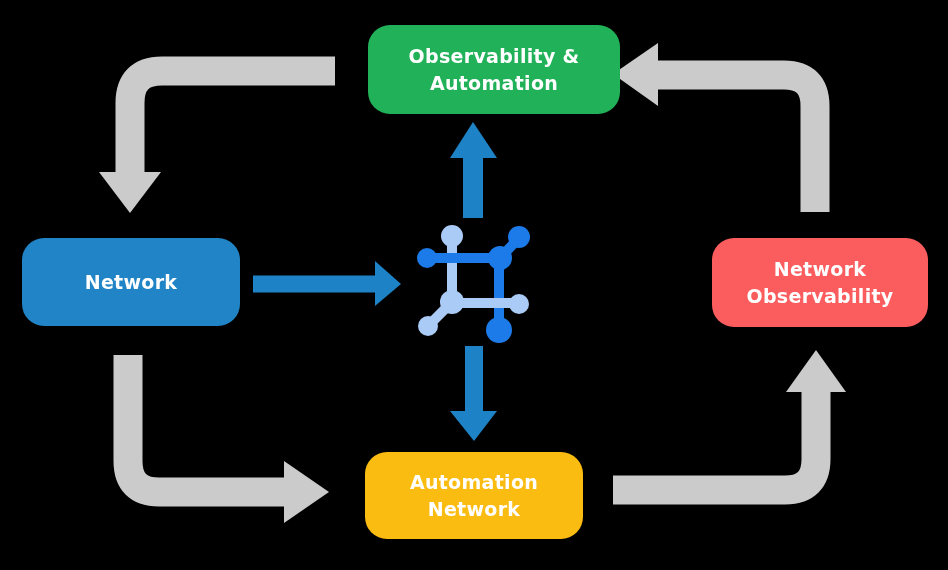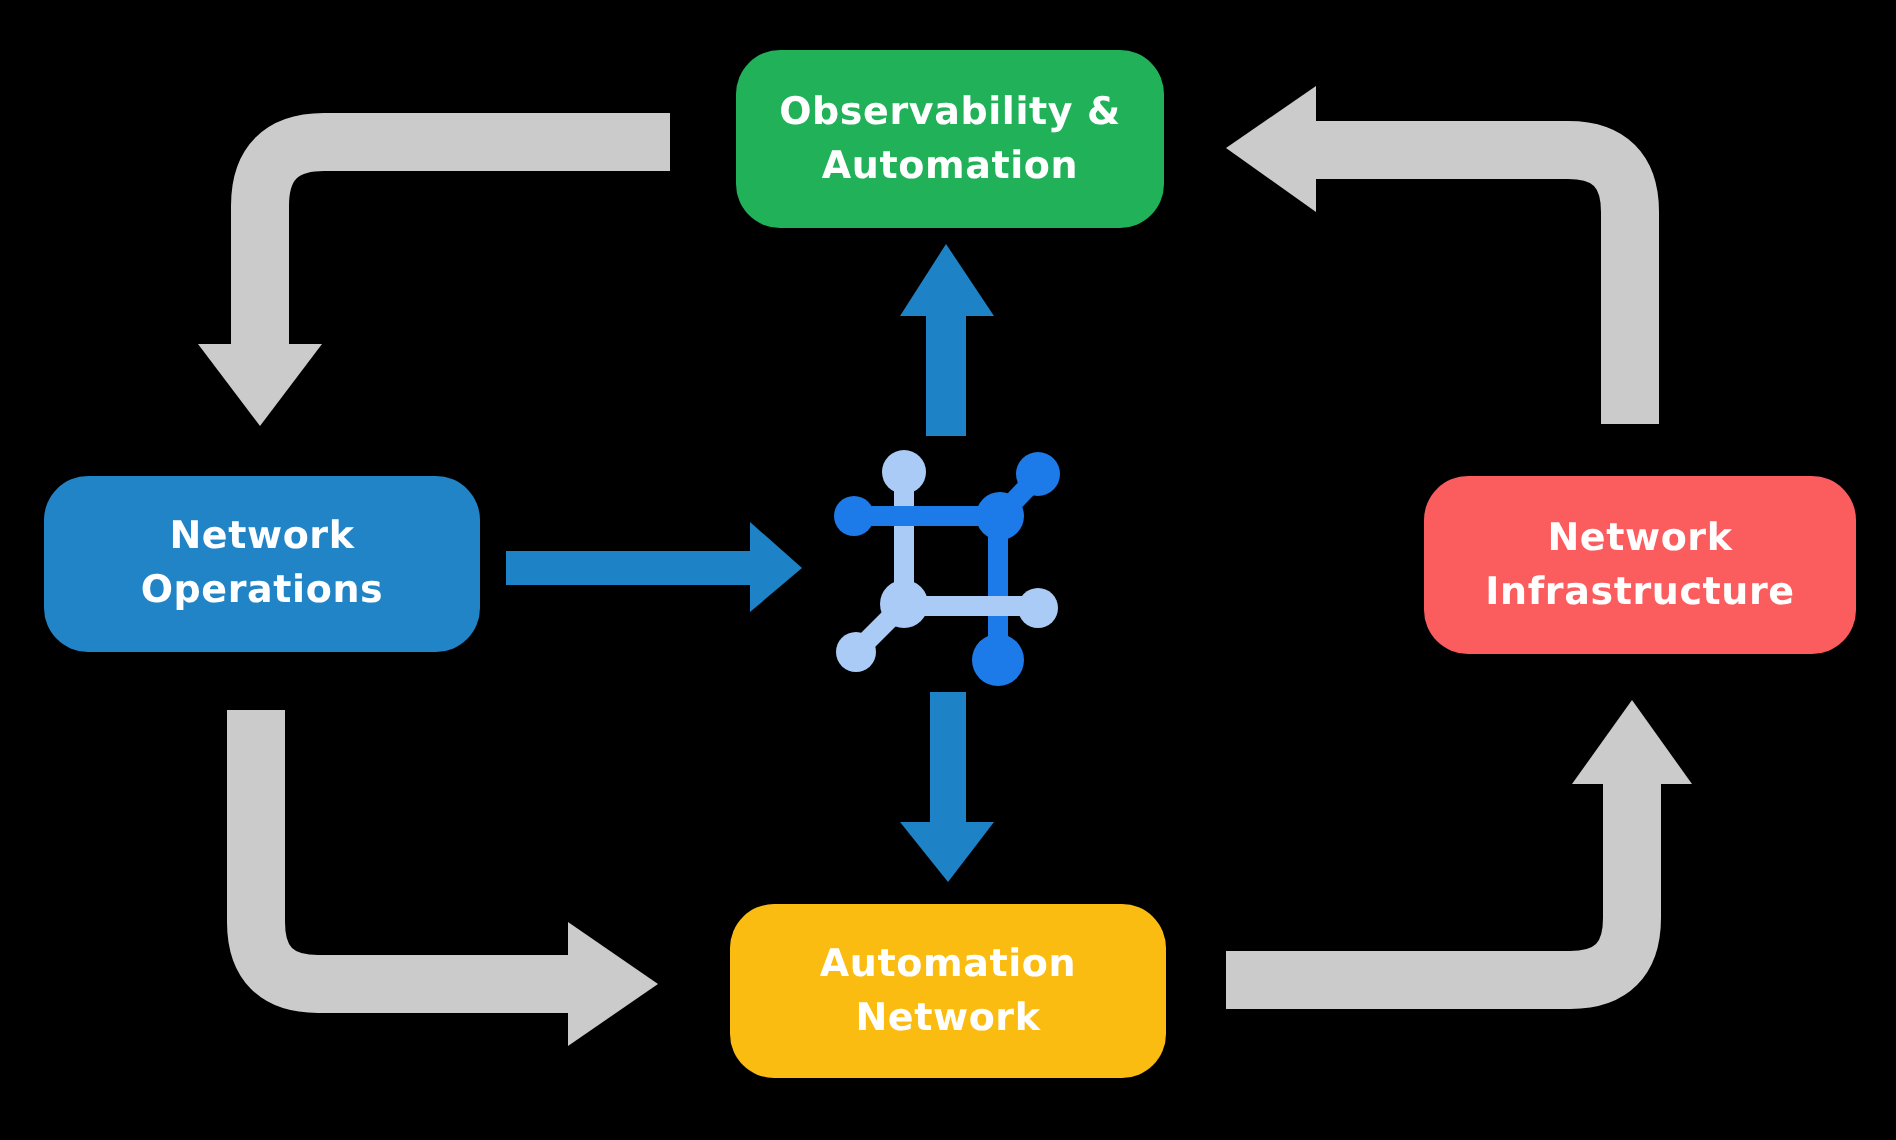--- a/index.html
+++ b/index.html
@@ -14,21 +14,21 @@
   .fill-blue{fill:var(--arrow-blue,#1e83c6);}
   .icon-dark-line{stroke:var(--icon-dark,#1c7be8);stroke-width:10;fill:none;}
   .icon-light-line{stroke:var(--icon-light,#a9cbf6);stroke-width:10;fill:none;}
   .icon-dark-dot{fill:var(--icon-dark,#1c7be8);}
   .icon-light-dot{fill:var(--icon-light,#a9cbf6);}
   .node{
     position:absolute;border-radius:22px;display:flex;flex-direction:column;
     align-items:center;justify-content:center;text-align:center;
     color:#ffffff;font-size:19px;font-weight:600;letter-spacing:.3px;line-height:1.42;
   }
-  .node-observability{left:368px;top:25px;width:214px;height:89px;}
+  .node-observability{left:368px;top:25px;width:252px;height:89px;}
   .node-operations{left:22px;top:238px;width:218px;height:88px;}
   .node-infrastructure{left:712px;top:238px;width:216px;height:89px;}
   .node-automation{left:365px;top:452px;width:218px;height:87px;}
 </style>
 </head>
 <body>
 
 <div class="stage">
 
   <svg class="layer" width="948" height="570" viewBox="0 0 948 570">
@@ -86,26 +86,25 @@
     </g>
   </svg>
 
   <div class="node node-observability" style="background: rgb(33, 177, 88);">
     <span>Observability &amp;</span>
     <span>Automation</span>
   </div>
 
   <div class="node node-operations" style="background: rgb(33, 132, 198);">
     <span>Network</span>
-    <span>Operations</span>
   </div>
 
   <div class="node node-infrastructure" style="background: rgb(251, 92, 94);">
     <span>Network</span>
-    <span>Infrastructure</span>
+    <span>Observability</span>
   </div>
 
   <div class="node node-automation" style="background: rgb(251, 188, 18);">
     <span>Automation</span>
     <span>Network</span>
   </div>
 
 </div>
 
 </body></html>

